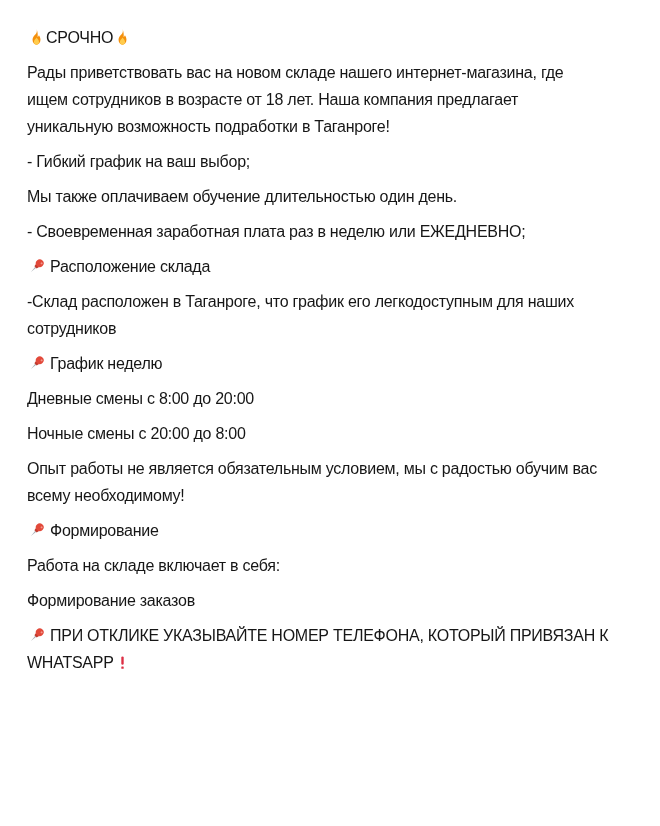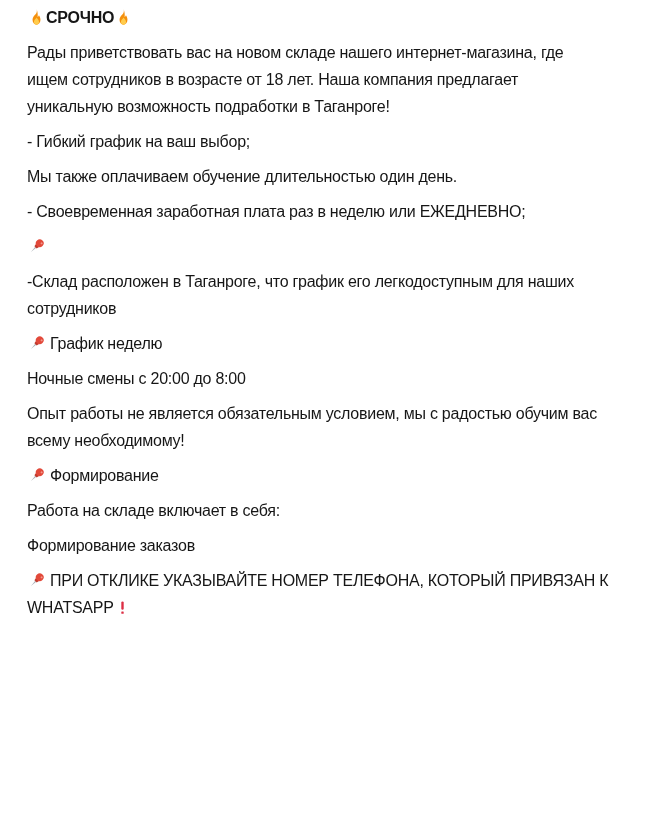--- a/index.html
+++ b/index.html
@@ -18,21 +18,22 @@
     letter-spacing: -0.25px;
   }
   main {
     padding: 4px 22px 0 27px;
   }
   p {
     margin: 0 0 8px 0;
     white-space: pre-line; 
   }
   .urgent {
-    font-weight: 700;
+    font-weight: 400;
+    margin-top: 20px;
   }
   .icon {
     display: inline-block;
     width: 19px;
     height: 19px;
     vertical-align: -4px;
   }
   .icon-pushpin  { margin-right: 4px; }
   .icon-roundpin { margin-right: 2px; }
   .icon-exclaim  { width: 15px; margin-left: 1px; }
@@ -81,30 +82,31 @@
 
 
   <p>- Гибкий график на ваш выбор;</p>
 
   <p>Мы также оплачиваем обучение длительностью один день.</p>
 
   <p>- Своевременная заработная плата раз в неделю или ЕЖЕДНЕВНО;</p>
 
   <p><svg class="icon icon-pushpin" viewBox="0 0 24 24">
         <use href="#shape-pushpin"></use>
-      </svg></p>
+      </svg><span>Расположение склада</span></p>
 
   <p>-Склад расположен в Таганроге, что график его легкодоступным для наших
 сотрудников</p>
 
   <p><svg class="icon icon-pushpin" viewBox="0 0 24 24">
         <use href="#shape-pushpin"></use>
       </svg><span>График неделю</span></p>
 
 
+  <p>Дневные смены с 8:00 до 20:00</p>
 
   <p>Ночные смены с 20:00 до 8:00</p>
 
 
   <p>Опыт работы не является обязательным условием, мы с радостью обучим вас
 всему необходимому!</p>
 
   <p><svg class="icon icon-pushpin" viewBox="0 0 24 24">
         <use href="#shape-pushpin"></use>
       </svg><span>Формирование</span></p>

